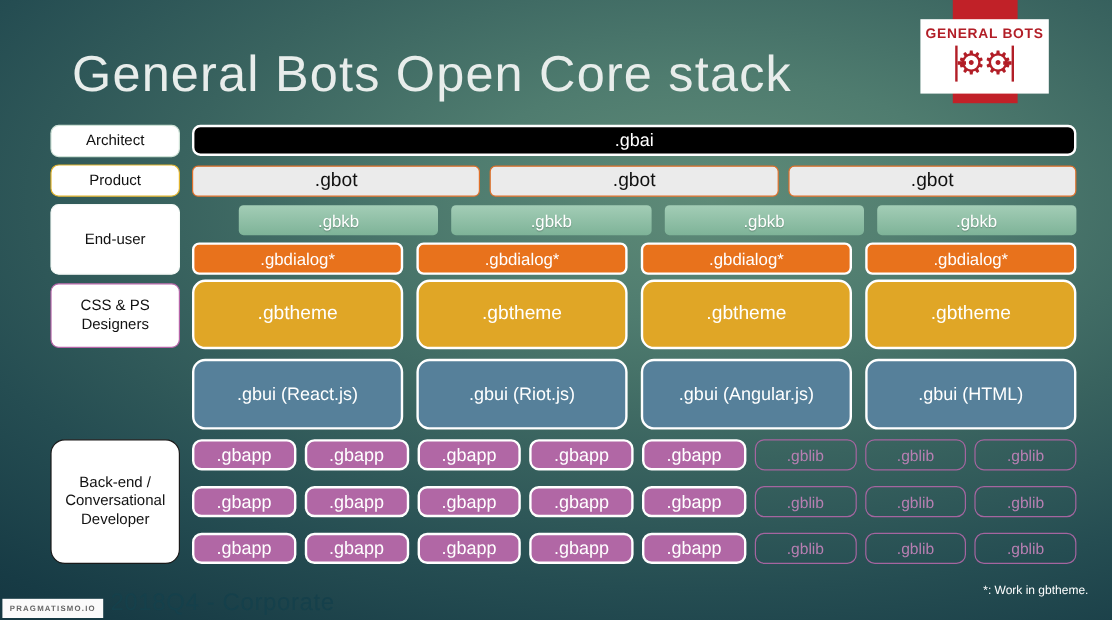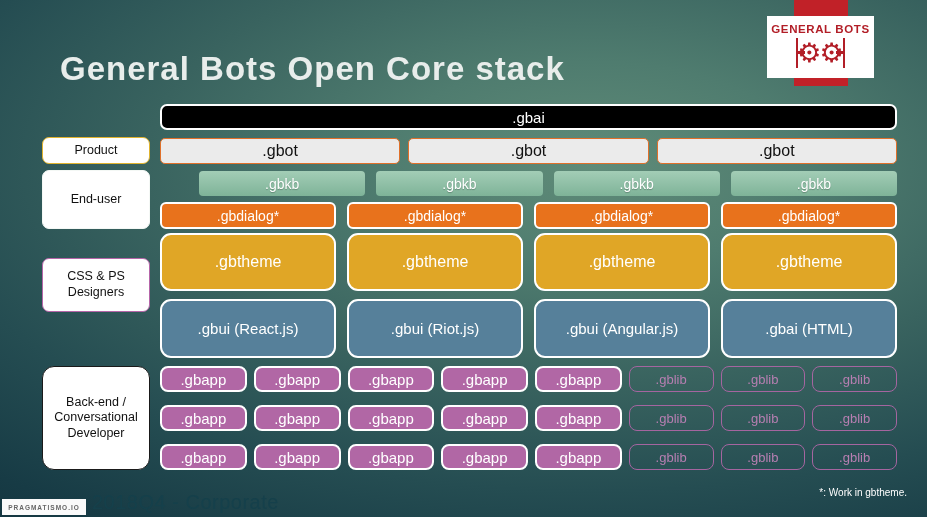--- a/index.html
+++ b/index.html
@@ -10,22 +10,22 @@
   }
   .slide {
     position:relative; width:927px; height:517px; overflow:hidden;
     background:
       radial-gradient(115% 100% at 64% 32%,
         #5f8b78 0%, #4f7c6f 20%, #39635f 42%,
         #254d52 63%, #173b45 82%, #102e38 100%);
   }
   
   .title {
-    position:absolute; left:60px; top:50px;
-    font-size:33px; font-weight:700; letter-spacing:1px;
+    position:absolute; left:60px; top:38px;
+    font-size:42px; font-weight:400; letter-spacing:1px;
     color:#e8edeb;
   }
   
   .ribbon {
     position:absolute; left:794px; top:0; width:54px; height:86px;
     background:#c12128;
   }
   .logo-box {
     position:absolute; left:767px; top:16px; width:107px; height:62px;
     background:#ffffff; display:flex; flex-direction:column;
@@ -46,21 +46,21 @@
   
   .row-label {
     position:absolute; left:42px; width:108px;
     background:#ffffff; border-radius:7px;
     display:flex; align-items:center; justify-content:center; text-align:center;
     color:#111; font-size:12.5px; line-height:1.25; padding:2px 8px;
   }
   .lbl-architect { top:104px; height:27px; border:1.5px solid #cfe2d7; }
   .lbl-product   { top:137px; height:27px; border:1.5px solid #e0b32e; }
   .lbl-enduser   { top:170px; height:59px; border:1.5px solid #f4f8f5; }
-  .lbl-designers { top:236px; height:54px; border:1.5px solid #b565a8;margin-top:22px; }
+  .lbl-designers { top:236px; height:54px; border:1.5px solid #b565a8; }
   .lbl-frontend  { top:297px; height:57px; border:1.5px solid #c0392b; }
   .lbl-backend   { top:366px; height:104px; border:1.5px solid #1a1a1a; border-radius:12px; }
 
   .band { position:absolute; left:160px; width:737px; display:flex; }
   .band-gbai    { top:104px; height:26px; }
   .band-gbot    { top:138px; height:26px; gap:8px; }
   .band-gbkb    { top:171px; height:25px; gap:11px;padding-left:39px; }
   .band-gbdialog{ top:202px; height:27px; gap:11px; }
   .band-gbtheme { top:233px; height:58px; gap:11px; }
   .band-gbui    { top:299px; height:59px; gap:11px; }
@@ -126,20 +126,21 @@
   <div class="logo-box">
     <div class="logo-name">GENERAL BOTS</div>
     <div class="logo-gears">
       <span class="gear-bar left"></span>
       <span class="gear-glyph">⚙</span>
       <span class="gear-glyph">⚙</span>
       <span class="gear-bar right"></span>
     </div>
   </div>
 
+  <div class="row-label lbl-architect">Architect</div>
   <div class="row-label lbl-product">Product</div>
   <div class="row-label lbl-enduser">End-user</div>
   <div class="row-label lbl-designers">CSS &amp; PS Designers</div>
   <div class="row-label lbl-backend">Back-end / Conversational Developer</div>
 
   <div class="band band-gbai">
     <div class="blk blk-gbai">.gbai</div>
   </div>
 
   <div class="band band-gbot">
@@ -166,21 +167,21 @@
     <div class="blk blk-gbtheme">.gbtheme</div>
     <div class="blk blk-gbtheme">.gbtheme</div>
     <div class="blk blk-gbtheme">.gbtheme</div>
     <div class="blk blk-gbtheme">.gbtheme</div>
   </div>
 
   <div class="band band-gbui">
     <div class="blk blk-gbui">.gbui (React.js)</div>
     <div class="blk blk-gbui">.gbui (Riot.js)</div>
     <div class="blk blk-gbui">.gbui (Angular.js)</div>
-    <div class="blk blk-gbui">.gbai (HTML)</div>
+    <div class="blk blk-gbui">.gbui (HTML)</div>
   </div>
 
   <div class="band band-app1">
     <div class="blk blk-gbapp">.gbapp</div>
     <div class="blk blk-gbapp">.gbapp</div>
     <div class="blk blk-gbapp">.gbapp</div>
     <div class="blk blk-gbapp">.gbapp</div>
     <div class="blk blk-gbapp">.gbapp</div>
     <div class="blk blk-gblib">.gblib</div>
     <div class="blk blk-gblib">.gblib</div>

